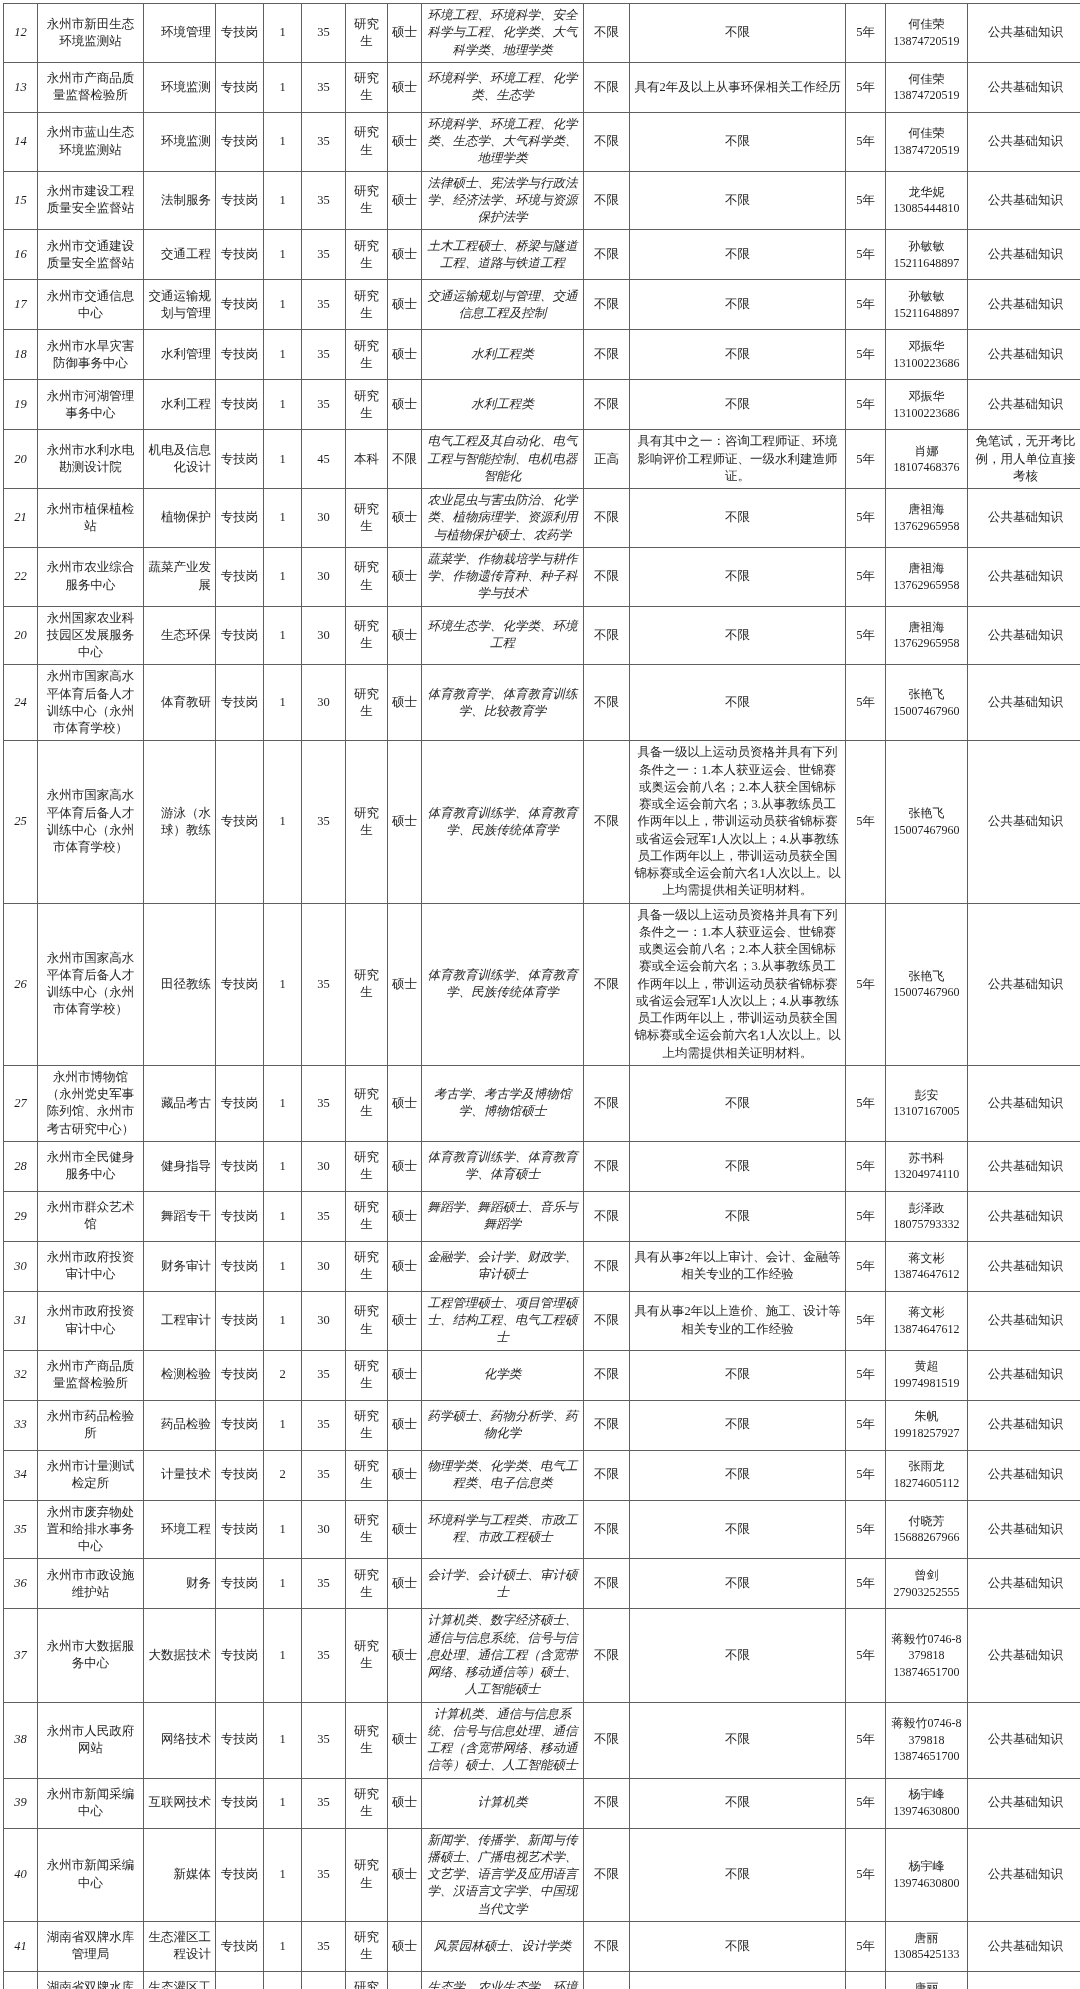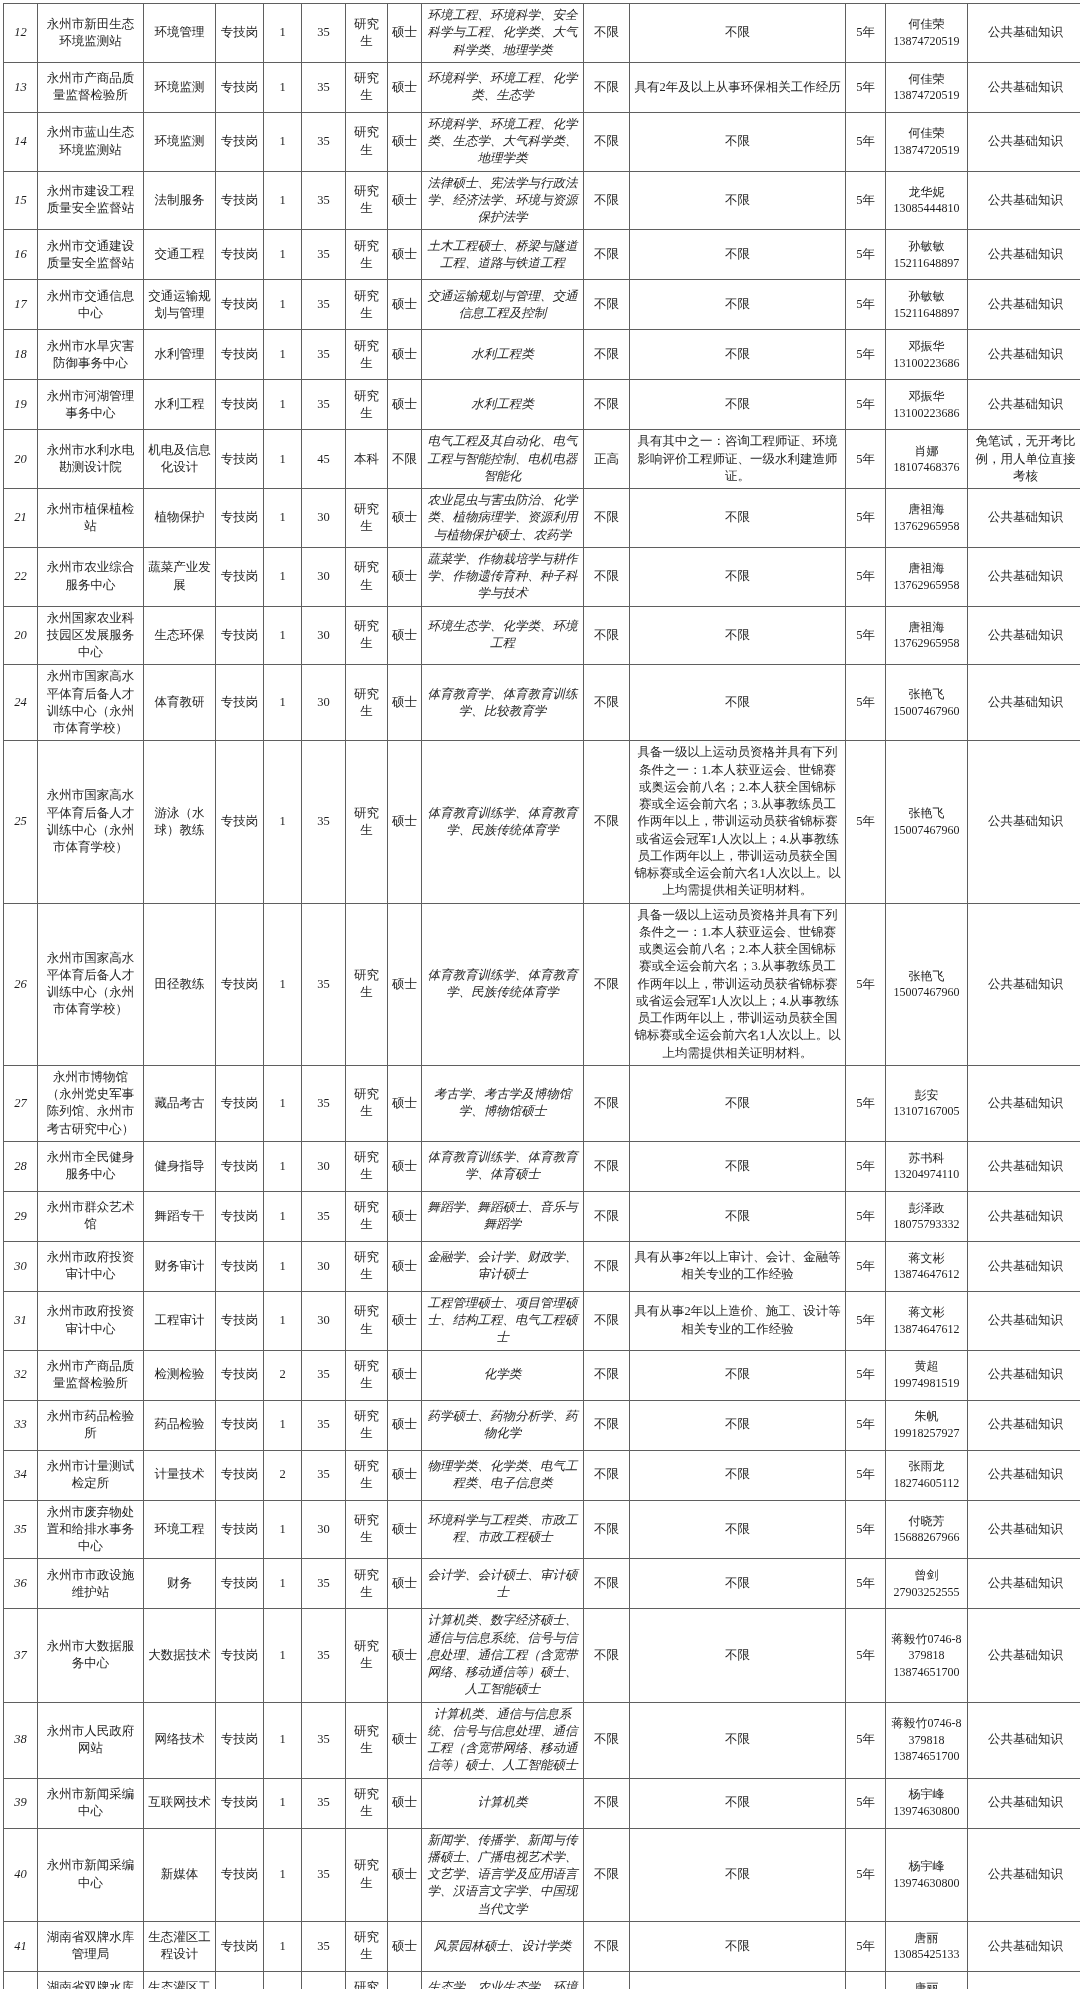--- a/index.html
+++ b/index.html
@@ -5,21 +5,21 @@
   html,body{margin:0;padding:0;background:#fff;}
   body{width:1080px;font-family:"Liberation Serif","DejaVu Serif",serif;color:#1f1f1f;}
   .sheet{padding:3px 3px 0 3px;}
   table{border-collapse:collapse;table-layout:fixed;width:1074px;background:#fff;}
   td{border:1px solid #5f5f5f;text-align:center;vertical-align:middle;
      font-size:12.5px;line-height:1.38;padding:3px 4px;word-break:break-all;
      box-sizing:border-box;}
   tr{min-height:48px;}
   td.c-no{width:34px;font-style:italic;}
   td.c-unit{width:106px;}
-  td.c-pos{width:72px;}
+  td.c-pos{width:72px;text-align:right;}
   td.c-cat{width:48px;}
   td.c-cnt{width:38px;}
   td.c-age{width:44px;}
   td.c-edu{width:42px;}
   td.c-deg{width:34px;}
   td.c-major{width:162px;font-style:italic;}
   td.c-title{width:46px;}
   td.c-cond{width:216px;}
   td.c-yrs{width:40px;}
   td.c-contact{width:82px;white-space:pre-line;font-size:12px;}

